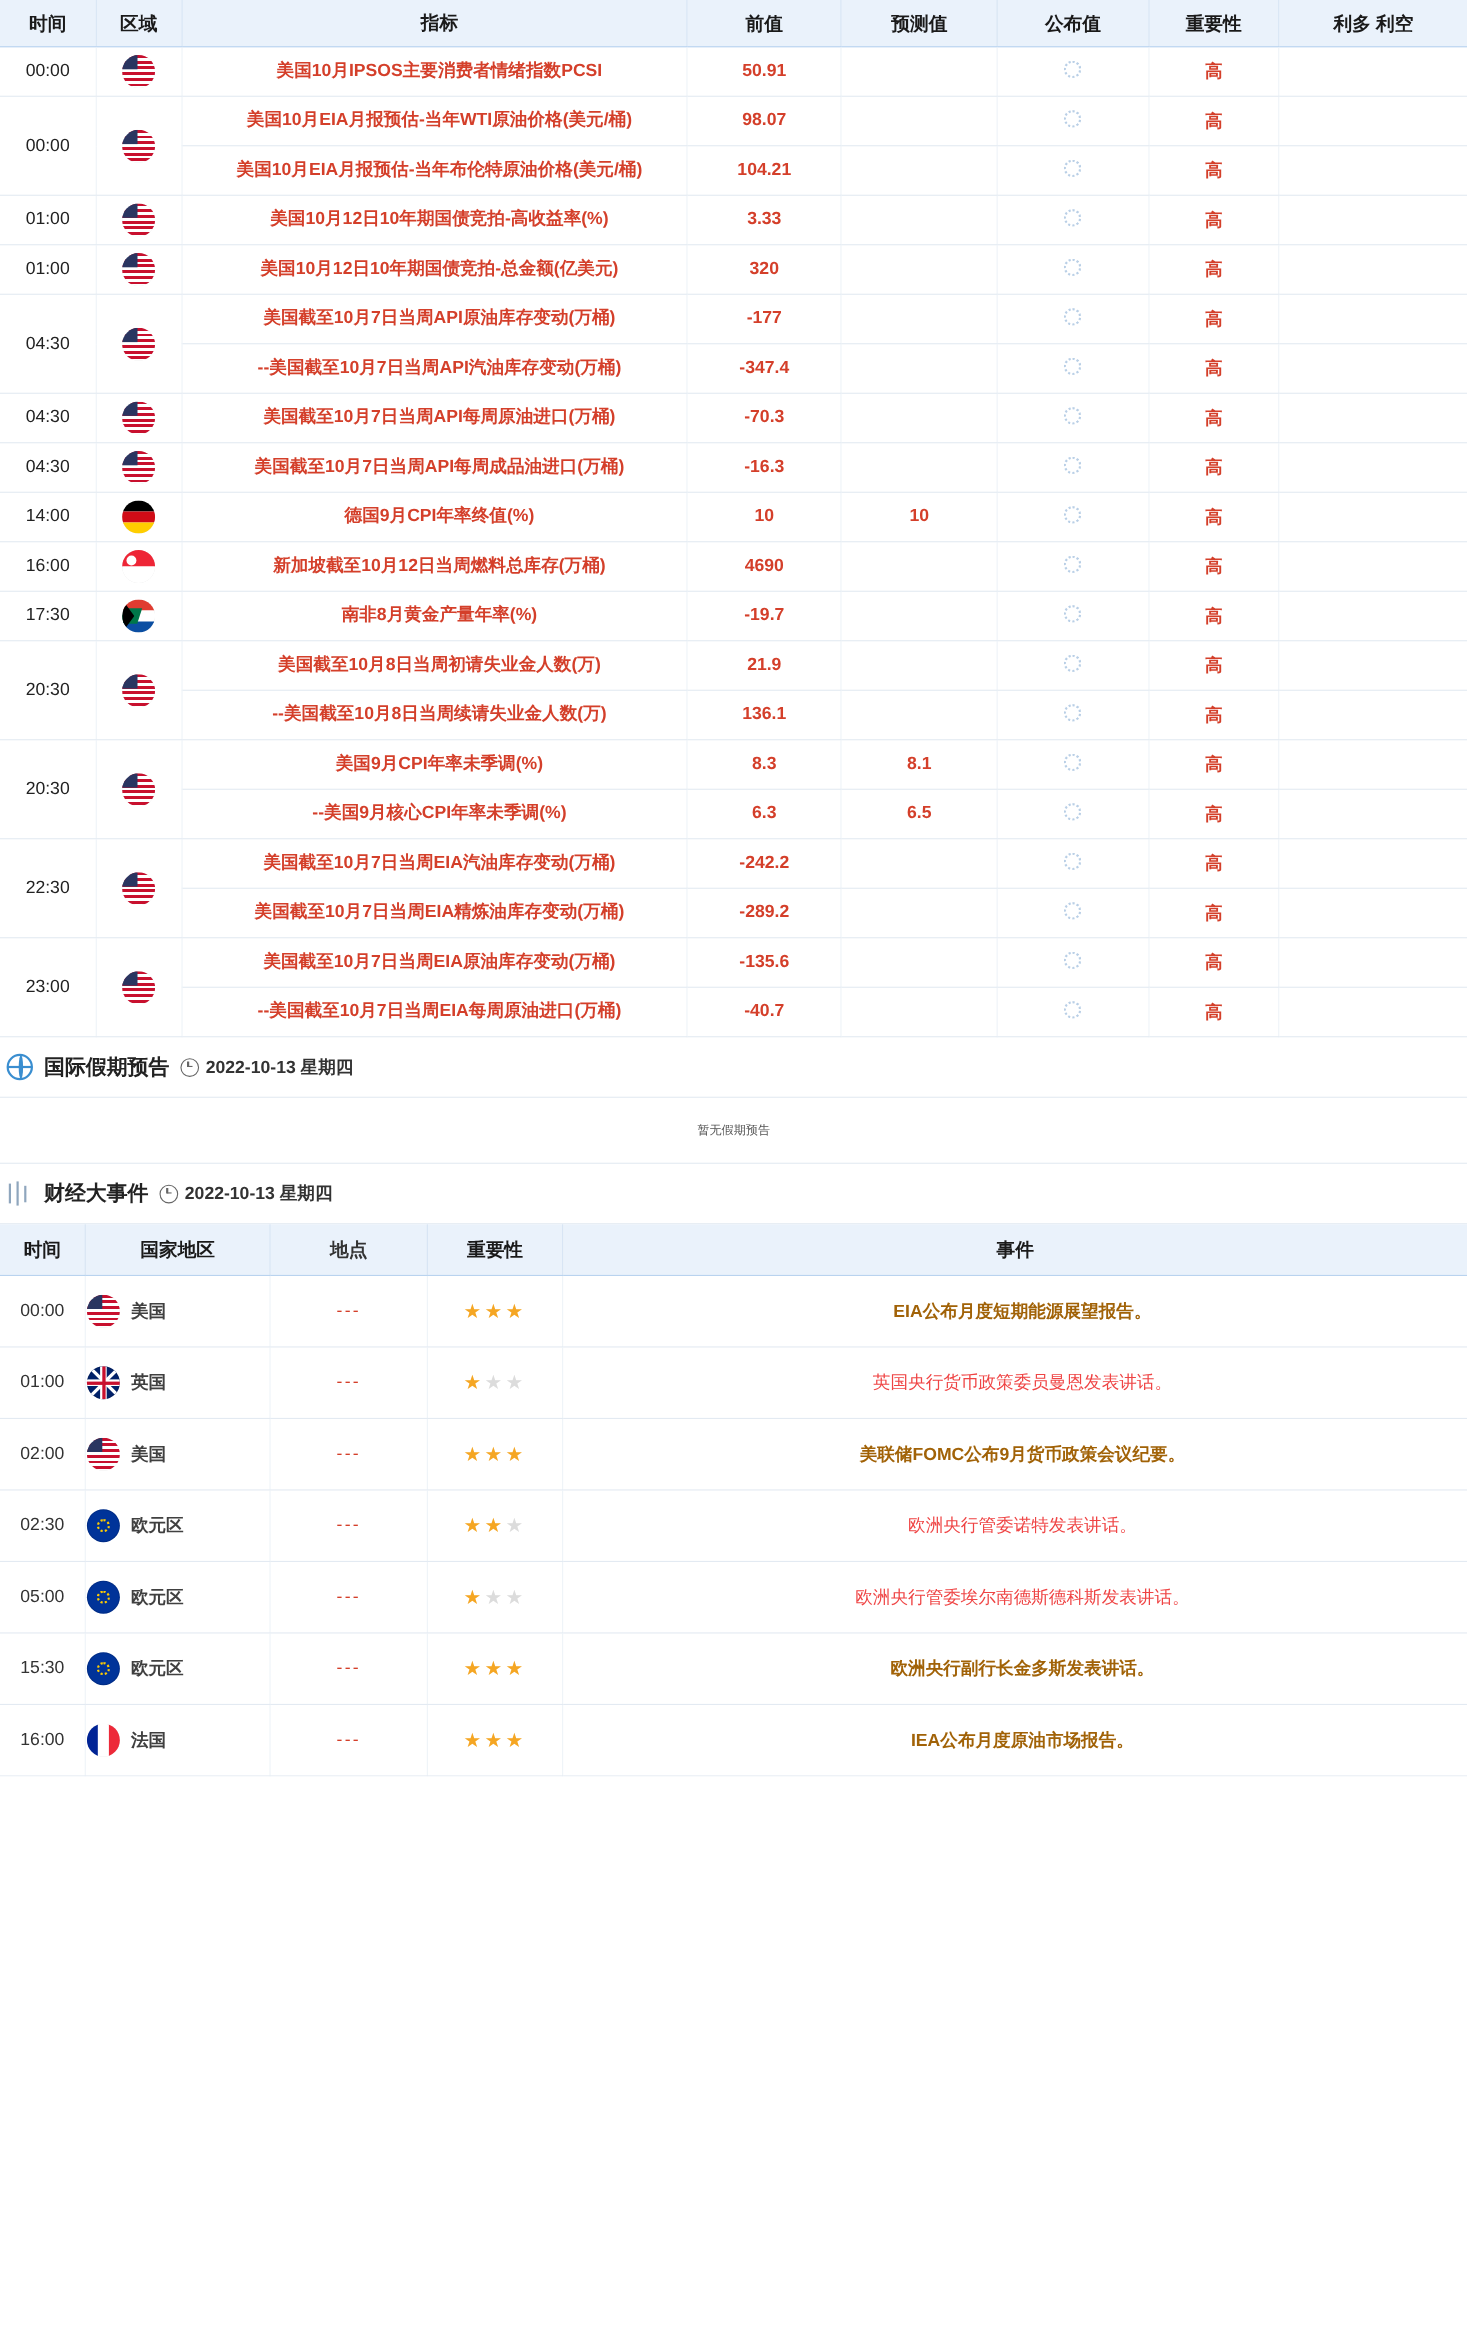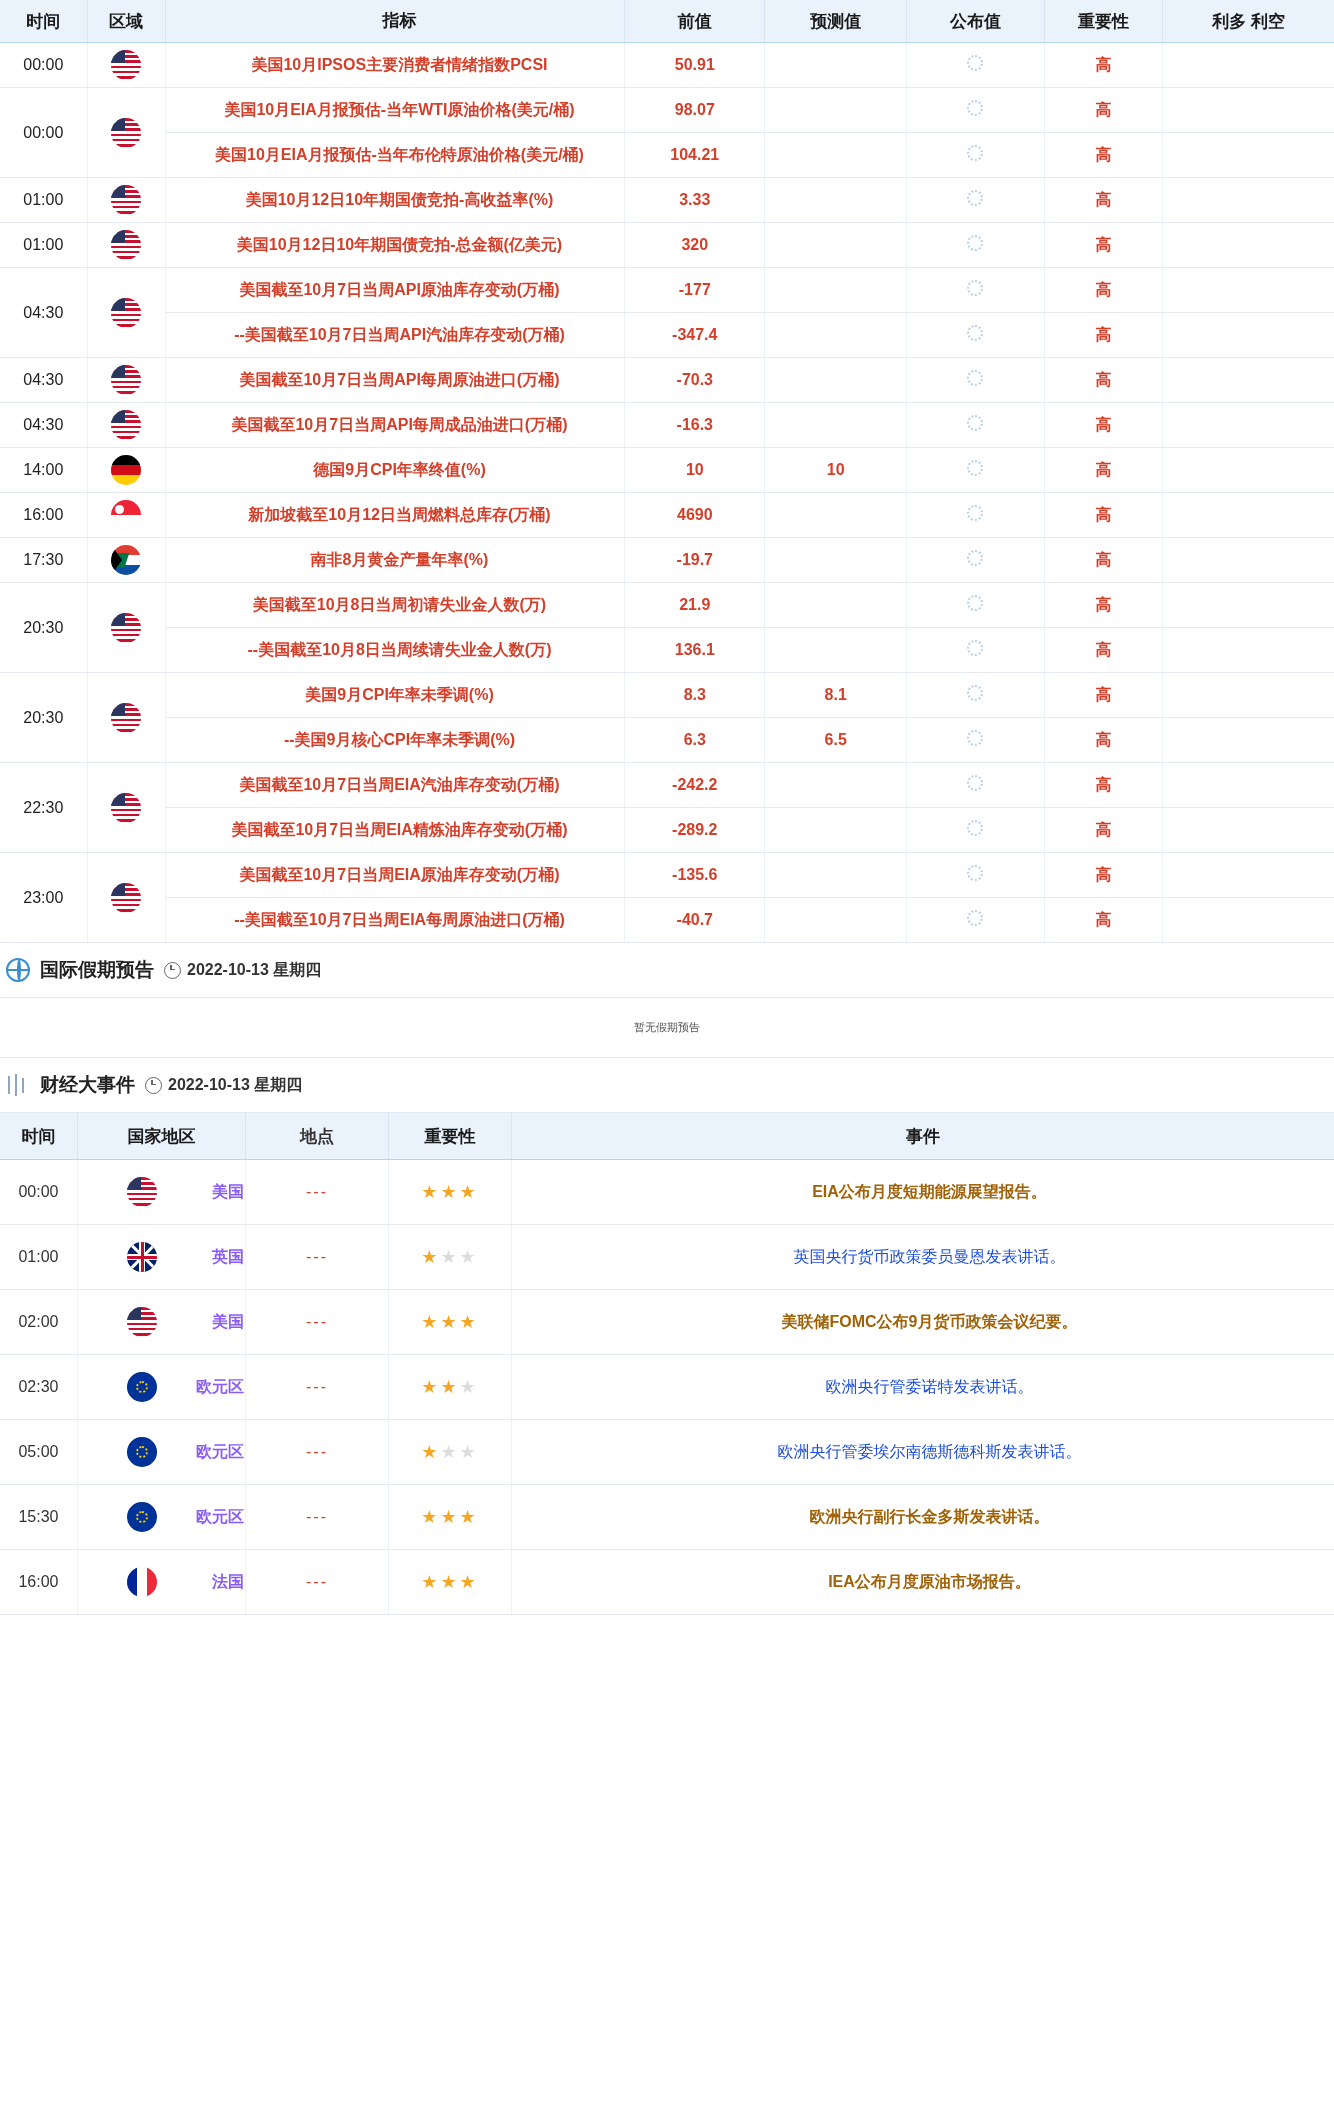--- a/index.html
+++ b/index.html
@@ -137,23 +137,23 @@
   table.evt th:last-child{border-right:none;}
   table.evt td{
     border-bottom:1px solid #e3eaf2;border-right:1px solid #eef3f8;
     height:62px;text-align:center;vertical-align:middle;font-size:16px;
   }
   table.evt td:last-child{border-right:none;}
   .e-time{width:75px;}
   .e-country{width:165px;}
   .e-place{width:140px;color:#d43f2a;letter-spacing:2px;}
   .e-imp{width:120px;}
-  .e-desc{text-align:left;padding-left:14px;font-size:16px;color:#1d4ed8;}
+  .e-desc{text-align:left;padding-left:14px;font-size:16px;color:#ef4444;}
   .e-desc.hl{color:#a16207;font-weight:bold;}
-  .cflex{display:flex;align-items:center;justify-content:space-between;gap:10px;font-weight:bold;color:#8b5cf6;margin-left:48px;}
+  .cflex{display:flex;align-items:center;justify-content:flex-start;gap:10px;font-weight:bold;color:#404040;}
   .star{color:#f5a623;font-size:18px;letter-spacing:3px;}
   .star .off{color:#dcdcdc;}
 </style>
 </head>
 <body>
 
 <table class="cal">
   <thead>
     <tr>
       <th class="c-time">时间</th>

